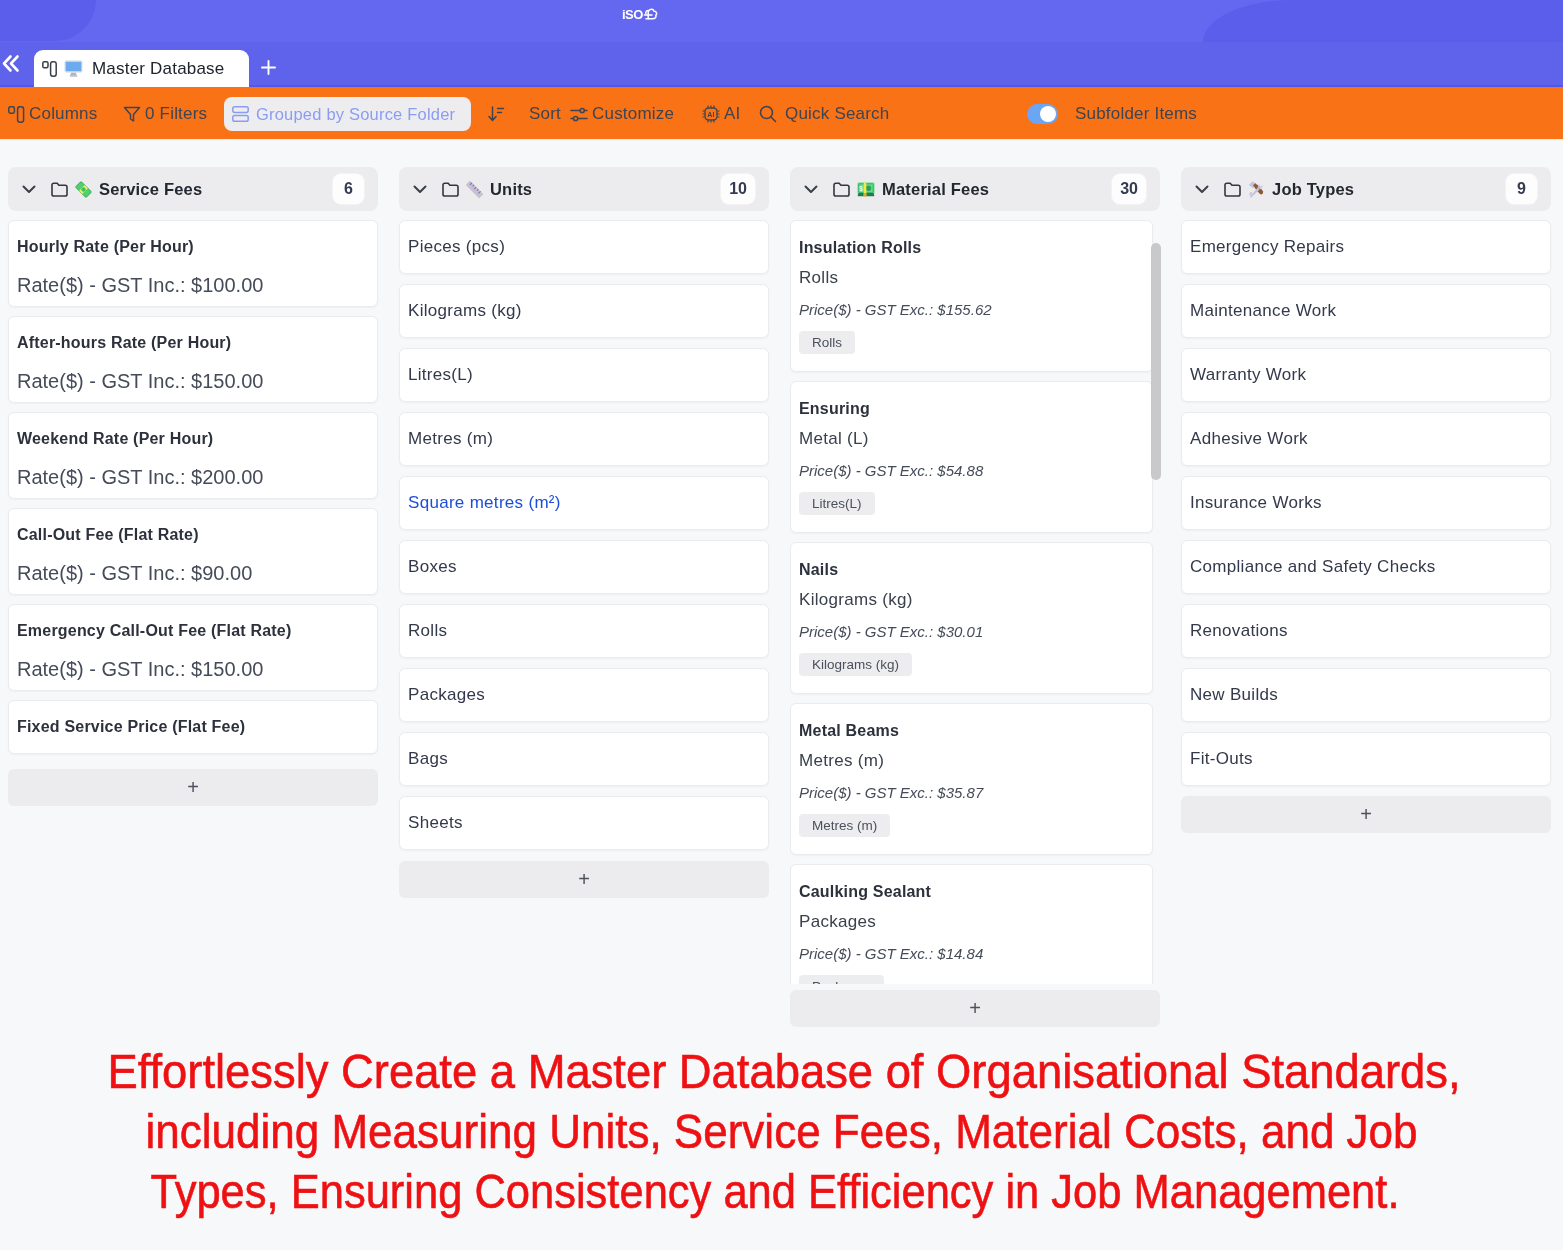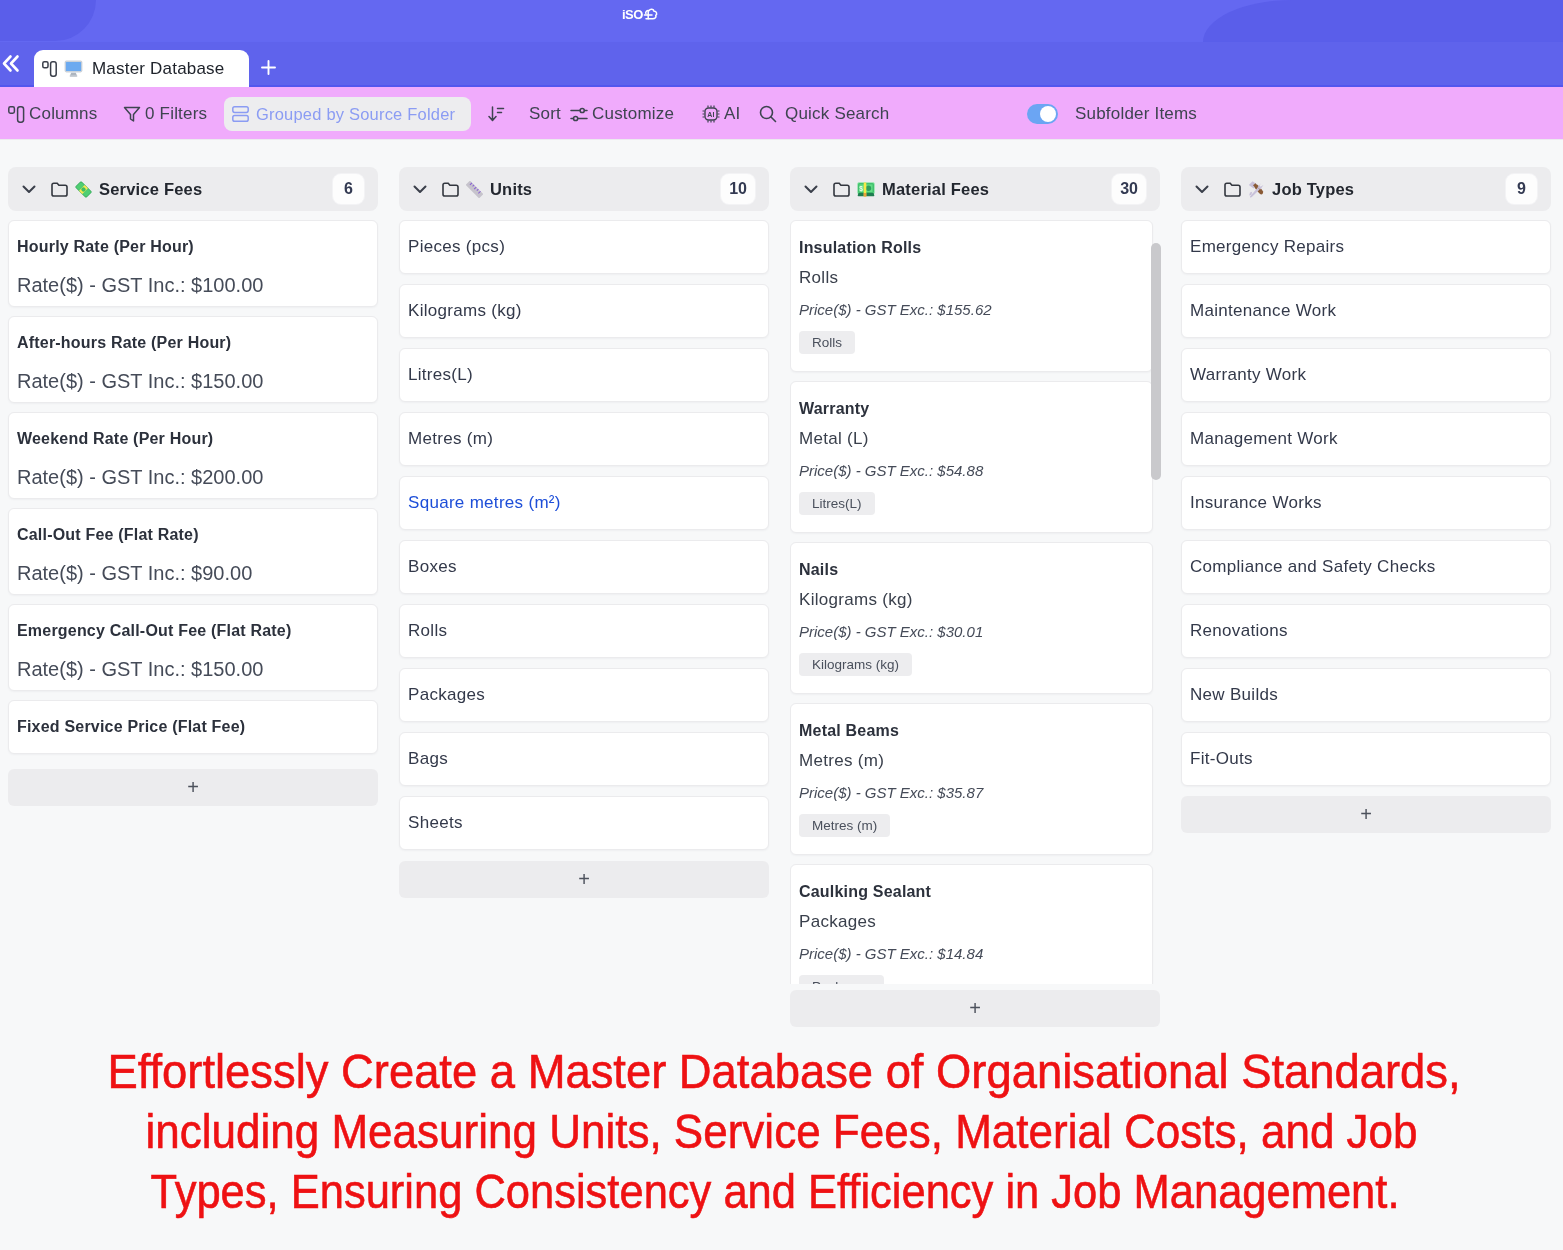--- a/index.html
+++ b/index.html
@@ -6,21 +6,21 @@
 html,body { width:1563px; height:1250px; }
 body { font-family:"Liberation Sans", sans-serif; background:#f7f8f9; position:relative; overflow:hidden; }
 #topbar { position:absolute; left:0; top:0; width:1563px; height:42px; background:#6468f1; }
 #blob { position:absolute; left:0; top:0; width:96px; height:41px; background:#5a5eea; border-radius:0 0 70px 0; }
 #logo { position:absolute; left:622px; top:2px; }
 #tabbar { position:absolute; left:0; top:42px; width:1563px; height:45px; background:#5f63ec; border-bottom:2px solid #5356ee; box-shadow:0 3px 4px rgba(95,99,236,0.22); }
 #chev { position:absolute; left:1px; top:12px; }
 #tab { position:absolute; left:34px; top:8px; width:215px; height:37px; background:#fff; border-radius:9px 9px 0 0; z-index:3; display:flex; align-items:center; padding-left:8px; }
 #tab .ttext { font-size:17px; letter-spacing:0.2px; color:#20242c; font-weight:500; margin-left:9px; }
 #tabplus { position:absolute; left:261px; top:18px; }
-#toolbar { position:absolute; left:0; top:87px; width:1563px; height:53px; background:#f0abfc; border-bottom:1px solid #ebebee; z-index:2; }
+#toolbar { position:absolute; left:0; top:87px; width:1563px; height:53px; background:#f97316; border-bottom:1px solid #ebebee; z-index:2; }
 .titem { position:absolute; top:0; height:52px; padding-top:2px; display:flex; align-items:center; color:#3e4450; font-size:17px; letter-spacing:0.2px; }
 .titem svg { margin-right:4px; }
 #gpill { position:absolute; left:224px; top:10px; width:247px; height:34px; background:#ededef; border-radius:8px; display:flex; align-items:center; padding-left:8px; color:#8b9cf3; font-size:16.5px; letter-spacing:0.2px; }
 #gpill svg { margin-right:7px; }
 #toggle { position:absolute; left:1027px; top:104px; z-index:5; width:31px; height:20px; background:#6ba5f3; border-radius:10px; }
 #toggle::after { content:""; position:absolute; right:2px; top:2px; width:16px; height:16px; background:#fff; border-radius:50%; }
 
 .col { position:absolute; top:167px; width:370px; }
 .colhead { height:44px; background:#ececee; border-radius:8px; display:flex; align-items:center; padding:0 14px 0 14px; }
 .colhead svg.chv { margin-right:15px; }
@@ -256,21 +256,21 @@
           <rect x="6.7" y="0.5" width="2.6" height="14" fill="#f6e946"></rect>
           <rect x="6.7" y="11" width="2.6" height="3.5" fill="#eaa03c"></rect>
           <text x="4" y="9" text-anchor="middle" font-size="6.5" font-weight="700" fill="#effbef" font-family="Liberation Sans">$</text>
         </svg>
       </span>
     <span class="htitle">Material Fees</span>
     <span class="badge">30</span>
   </div>
   <div class="cards" style="height:764px;overflow:hidden;">
     <div class="card c4" style="width:363px;"><div class="t">Insulation Rolls</div><div class="l2">Rolls</div><div class="price">Price($) - GST Exc.: $155.62</div><div class="tag">Rolls</div></div>
-    <div class="card c4" style="width:363px;"><div class="t">Warranty</div><div class="l2">Metal (L)</div><div class="price">Price($) - GST Exc.: $54.88</div><div class="tag">Litres(L)</div></div>
+    <div class="card c4" style="width:363px;"><div class="t">Ensuring</div><div class="l2">Metal (L)</div><div class="price">Price($) - GST Exc.: $54.88</div><div class="tag">Litres(L)</div></div>
     <div class="card c4" style="width:363px;"><div class="t">Nails</div><div class="l2">Kilograms (kg)</div><div class="price">Price($) - GST Exc.: $30.01</div><div class="tag">Kilograms (kg)</div></div>
     <div class="card c4" style="width:363px;"><div class="t">Metal Beams</div><div class="l2">Metres (m)</div><div class="price">Price($) - GST Exc.: $35.87</div><div class="tag">Metres (m)</div></div>
     <div class="card c4" style="width:363px;"><div class="t">Caulking Sealant</div><div class="l2">Packages</div><div class="price">Price($) - GST Exc.: $14.84</div><div class="tag">Packages</div></div>
   </div>
   <div class="addbar" style="margin-top:6px;">+</div>
   <div style="position:absolute; right:-1px; top:76px; width:10px; height:237px; background:#c9c9cc; border-radius:5px;"></div>
 </div>
 
 <div class="col" style="left:1181px;">
   <div class="colhead">
@@ -297,21 +297,21 @@
     <div class="card c1">
         <div class="t" style="font-weight:400;color:#33394a;font-size:17px;letter-spacing:0.3px;">Emergency Repairs</div>
       </div>
     <div class="card c1">
         <div class="t" style="font-weight:400;color:#33394a;font-size:17px;letter-spacing:0.3px;">Maintenance Work</div>
       </div>
     <div class="card c1">
         <div class="t" style="font-weight:400;color:#33394a;font-size:17px;letter-spacing:0.3px;">Warranty Work</div>
       </div>
     <div class="card c1">
-        <div class="t" style="font-weight:400;color:#33394a;font-size:17px;letter-spacing:0.3px;">Management Work</div>
+        <div class="t" style="font-weight:400;color:#33394a;font-size:17px;letter-spacing:0.3px;">Adhesive Work</div>
       </div>
     <div class="card c1">
         <div class="t" style="font-weight:400;color:#33394a;font-size:17px;letter-spacing:0.3px;">Insurance Works</div>
       </div>
     <div class="card c1">
         <div class="t" style="font-weight:400;color:#33394a;font-size:17px;letter-spacing:0.3px;">Compliance and Safety Checks</div>
       </div>
     <div class="card c1">
         <div class="t" style="font-weight:400;color:#33394a;font-size:17px;letter-spacing:0.3px;">Renovations</div>
       </div>

